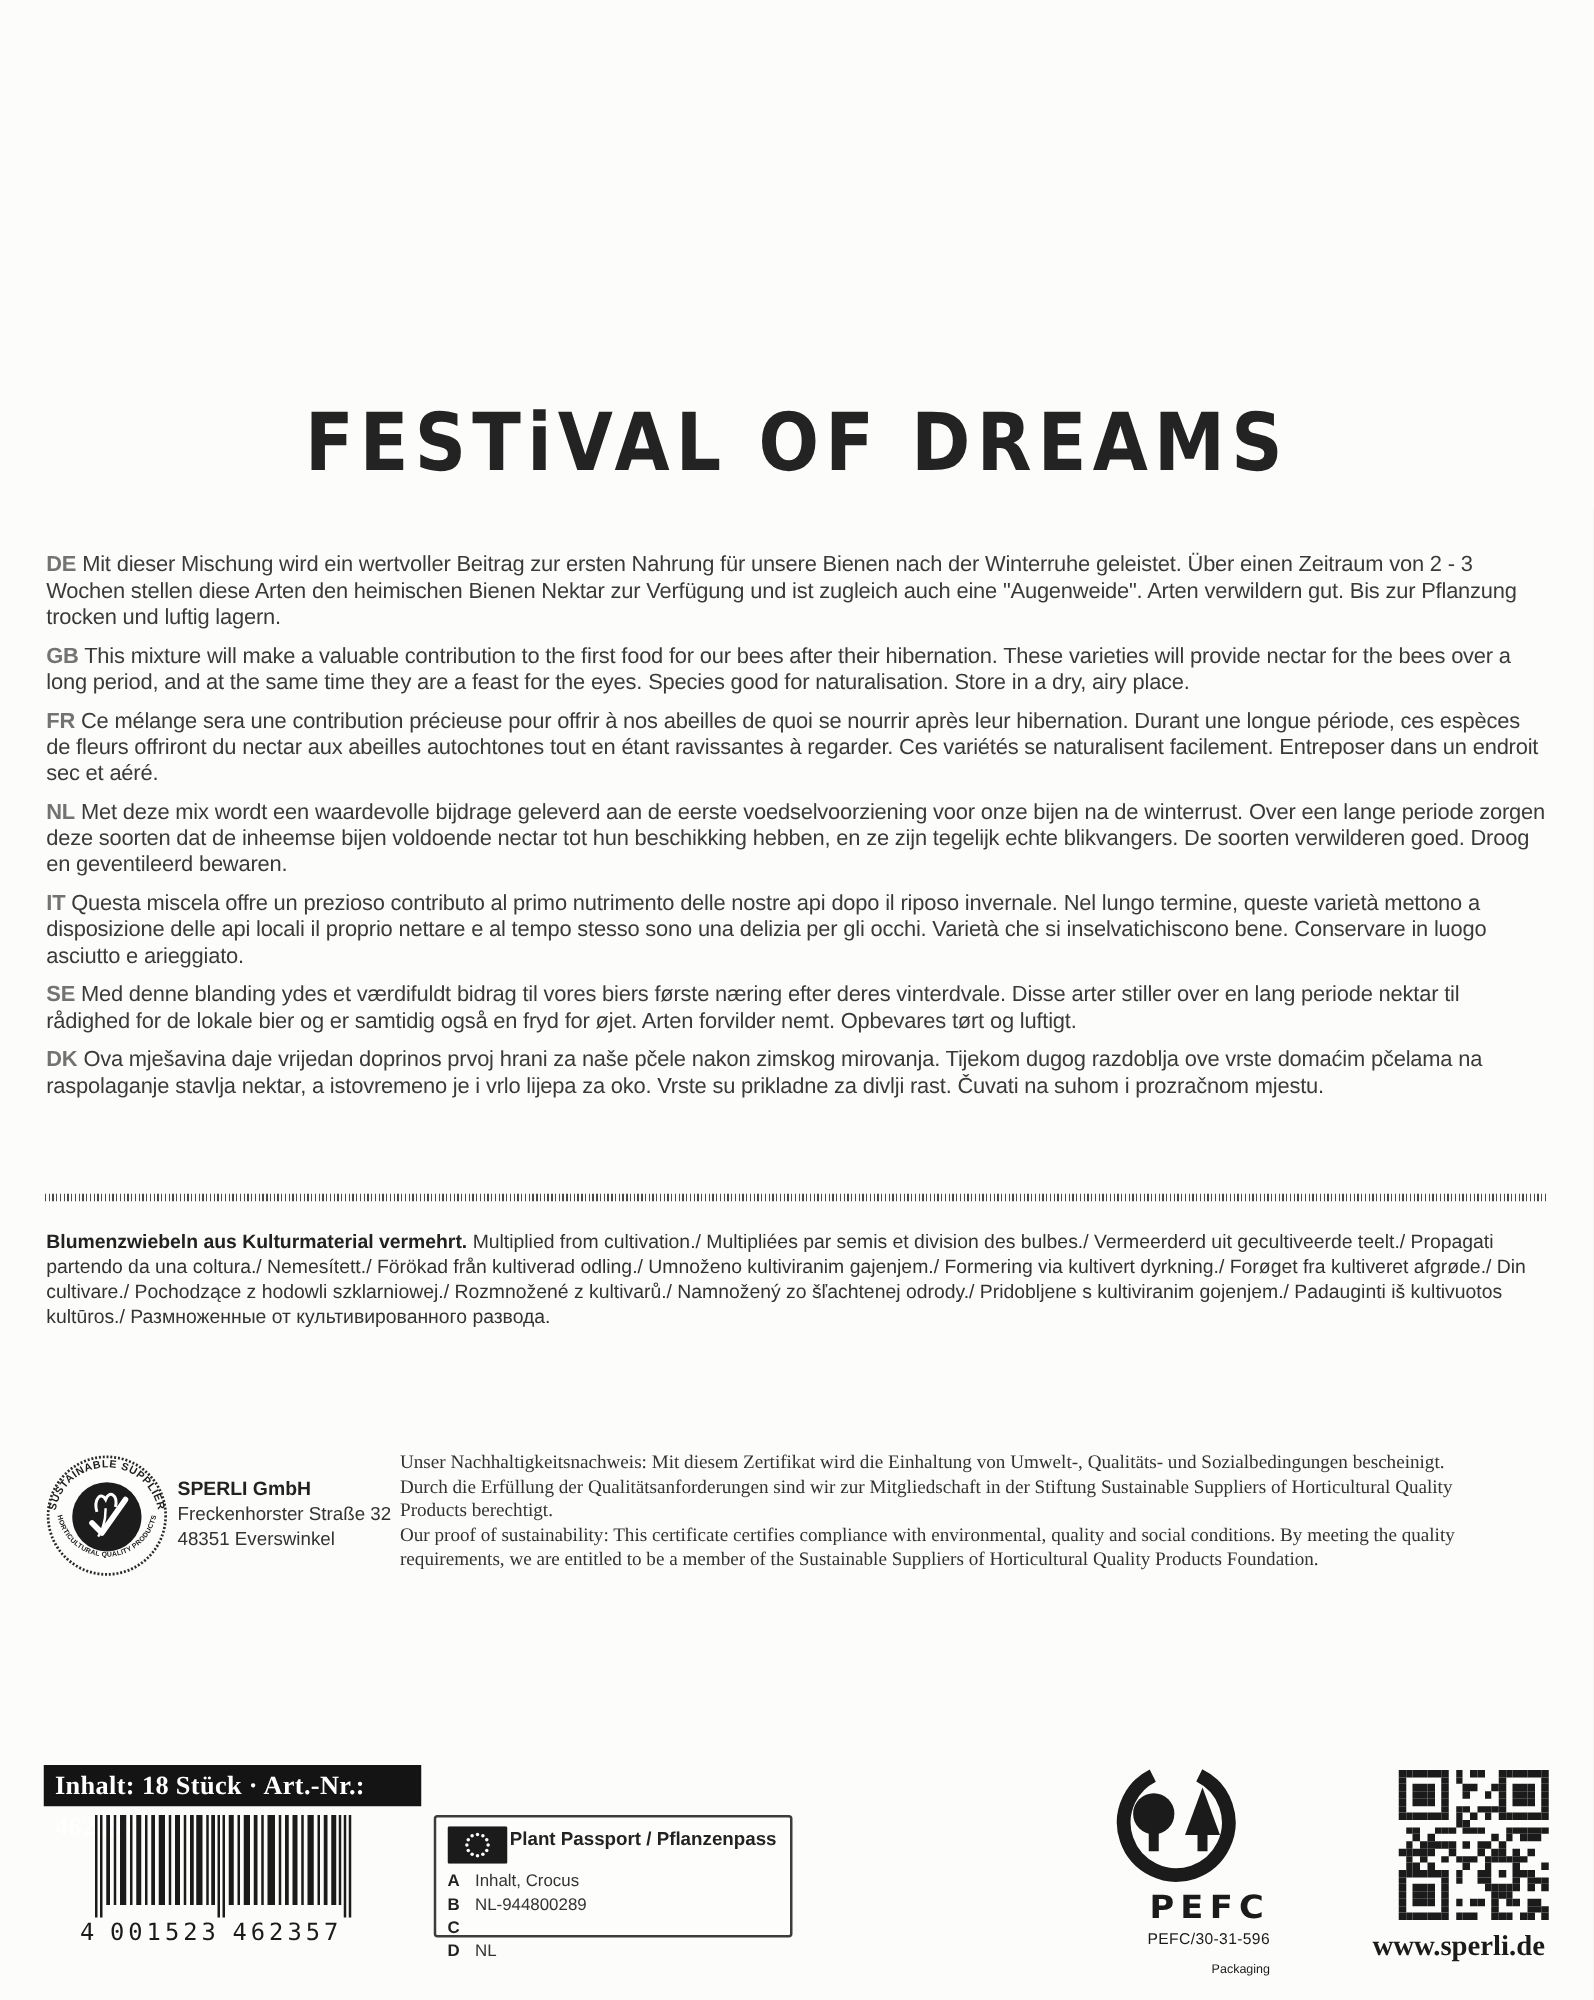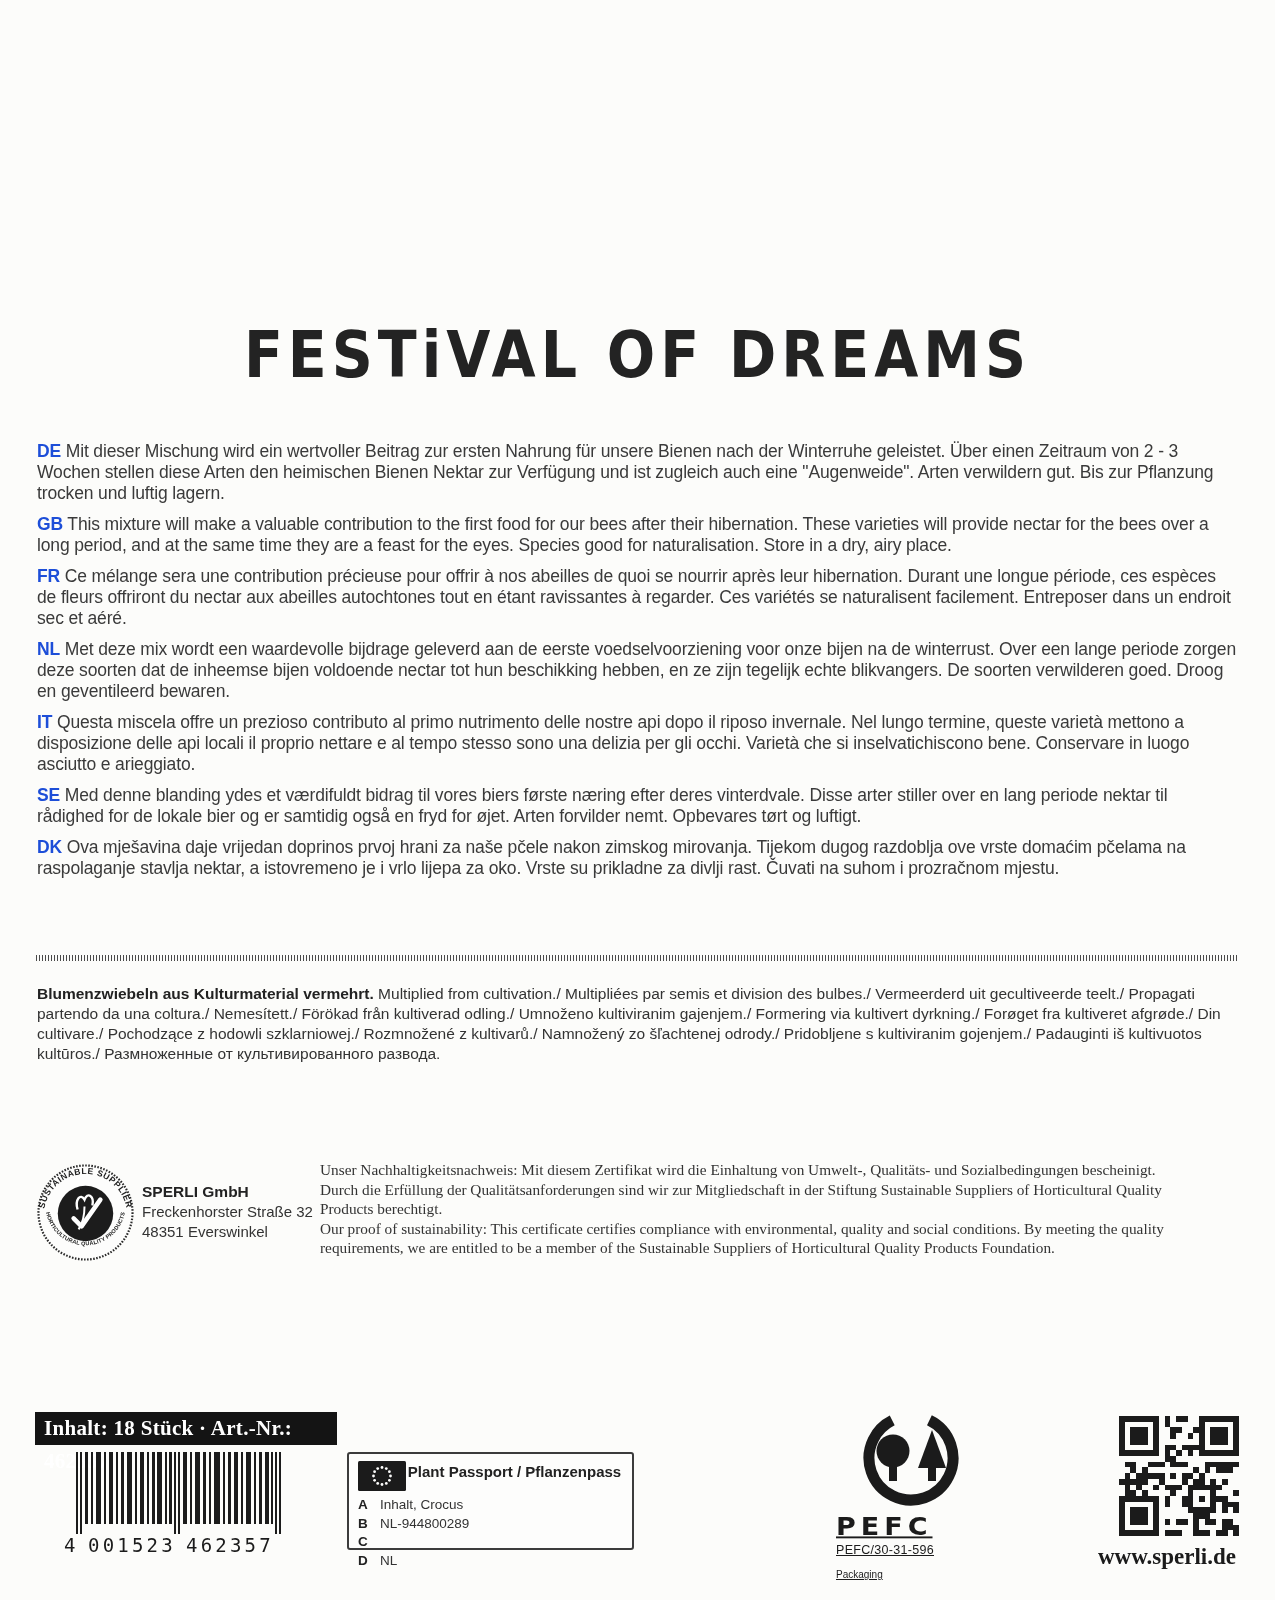--- a/index.html
+++ b/index.html
@@ -7,21 +7,21 @@
         font-family:"Liberation Sans",sans-serif;color:#3a3a3a;}
 
   
   .title{position:absolute;top:322px;left:0;width:100%;text-align:center;
          font-family:"DejaVu Sans",sans-serif;font-size:57px;font-weight:600;
          letter-spacing:5px;color:#232323;transform:scaleY(1.12);}
 
   
   .descriptions{position:absolute;top:441px;left:37px;right:38px;}
   .descriptions p{margin:0 0 10px 0;font-size:17.5px;line-height:21px;letter-spacing:-0.15px;}
-  .descriptions b{color:#1d4ed8;}
+  .descriptions b{color:#737373;}
 
   
   .dotted{position:absolute;top:955px;left:36px;right:36px;height:6px;
           background:repeating-linear-gradient(90deg,#4a4a4a 0 1px,transparent 1px 3px);}
 
   
   .propagation{position:absolute;top:984px;left:37px;right:40px;
                font-size:15.5px;line-height:20px;color:#333;}
   .propagation b{color:#222;text-align:center;}
 
@@ -40,21 +40,21 @@
 
   .passport{position:absolute;top:1452px;left:347px;width:287px;height:98px;
             border:2px solid #3c3c3c;border-radius:3px;background:#fdfdfc;
             padding:7px 9px 4px 9px;box-sizing:border-box;}
   .pp-head{display:flex;align-items:flex-start;}
   .pp-title{flex:1;text-align:center;font-weight:bold;font-size:15px;color:#222;padding-top:2px;}
   .pp-rows{margin-top:5px;}
   .pp-row{display:flex;font-size:13.5px;line-height:18.5px;color:#333;}
   .pp-key{width:22px;font-weight:bold;color:#222;}
 
-  .pefc{position:absolute;top:1408px;left:836px;width:180px;text-align:left;color:#1b1b1b;text-decoration:underline;}
+  .pefc{position:absolute;top:1408px;left:836px;width:180px;text-align:right;color:#1b1b1b;}
   .pefc-word{font-family:"DejaVu Sans",sans-serif;font-weight:bold;font-size:27px;
              letter-spacing:5px;margin-top:-2px;transform:scaleY(0.95);}
   .pefc-cert{font-size:12.5px;margin-top:2px;letter-spacing:0.3px;}
   .pefc-pkg{font-size:10px;margin-top:12px;}
 
   .qr{position:absolute;top:1416px;left:1119px;width:120px;height:120px;
       display:grid;grid-template-columns:repeat(21,1fr);grid-template-rows:repeat(21,1fr);}
   .q{background:transparent;}
   .qd{background:#1b1b1b;}
   .website{position:absolute;top:1544px;left:1098px;width:162px;

